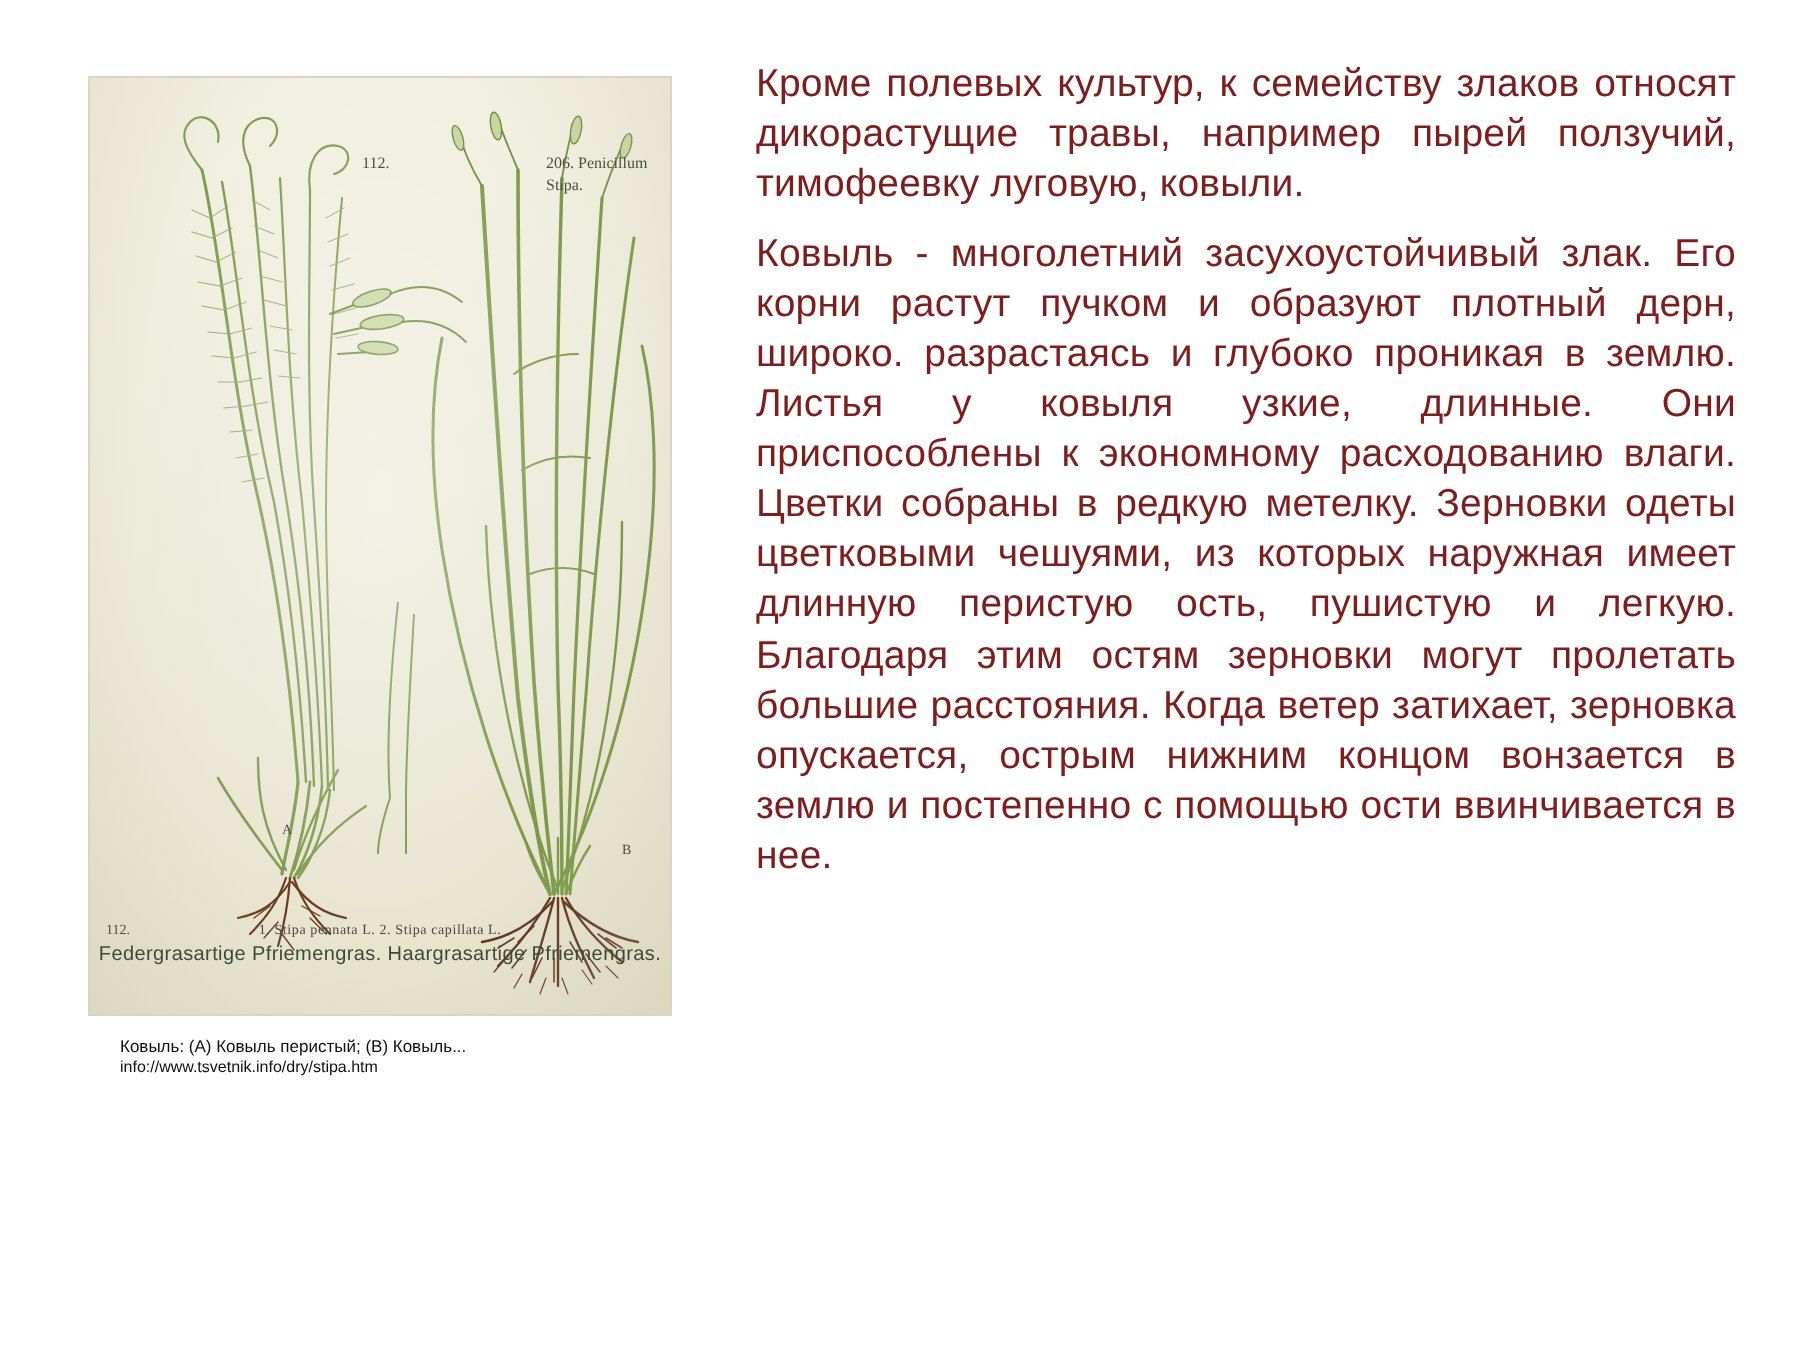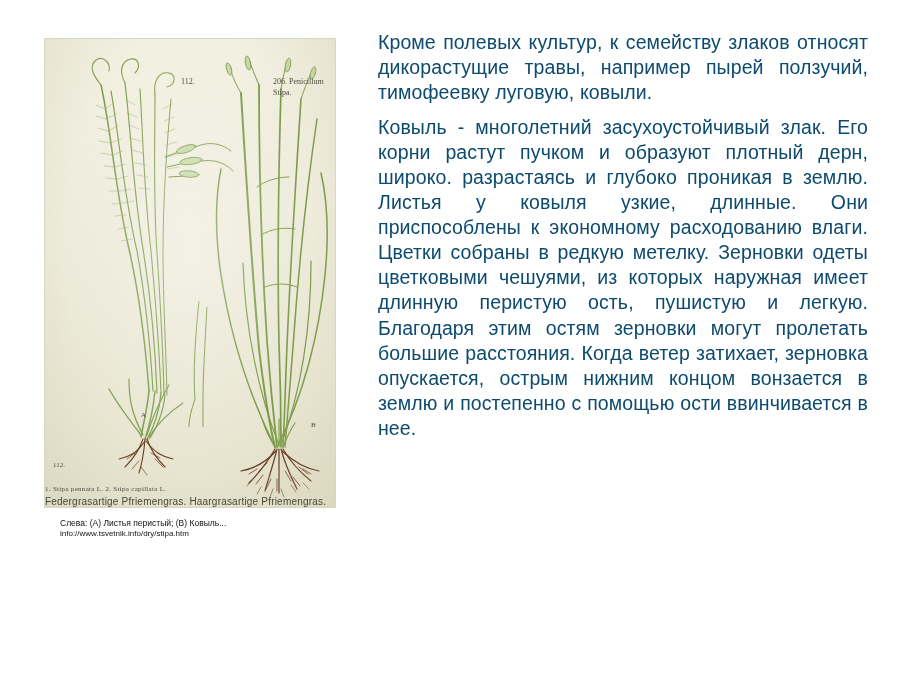--- a/index.html
+++ b/index.html
@@ -47,22 +47,22 @@
   }
   .plate svg {
     position: absolute;
     left: 0;
     top: 0;
   }
   .plate-caption-in {
     position: absolute;
     left: 0;
     right: 0;
-    bottom: 0;
-    text-align: left;
+    bottom: 24px;
+    text-align: center;
     font-family: "Liberation Serif", serif;
     font-size: 7px;
     color: #4a4a3c;
     letter-spacing: 0.3px;
   }
   .plate-caption-in .line2 {
     font-family: Liberation Sans, sans-serif;
     font-size: 10px;
     letter-spacing: 0.2px;
     margin-top: 3px;
@@ -128,21 +128,21 @@
   .text-col {
     position: absolute;
     left: 378px;
     top: 30px;
     width: 490px;
   }
   .text-col p {
     margin: 0 0 10px 0;
     font-size: 19.5px;
     line-height: 1.285;
-    color: #0c4a6e;
+    color: #7f1d1d;
     text-align: justify;
     text-justify: inter-word;
     letter-spacing: 0.1px;
   }
   .text-col p:last-child {
     margin-bottom: 16px;
   }
 </style>
 </head>
 <body>
@@ -283,21 +283,21 @@
       <div class="plate-mark-b">B</div>
       <div class="plate-bottom-left">112.</div>
 
       <div class="plate-caption-in">
         <div>1. Stipa pennata L.  2. Stipa capillata L.</div>
         <div class="line2">Federgrasartige Pfriemengras.   Haargrasartige Pfriemengras.</div>
       </div>
     </div>
 
     <div class="fig-caption">
-      <span>Слева: (А) Листья перистый; (В) Ковыль...</span>
+      <span>Ковыль: (А) Ковыль перистый; (В) Ковыль...</span>
       <span class="src">info://www.tsvetnik.info/dry/stipa.htm</span>
     </div>
   </div>
 
   <div class="text-col">
     <p>Кроме полевых культур, к семейству злаков относят дикорастущие травы, например пырей ползучий, тимофеевку луговую, ковыли.</p>
     <p>Ковыль - многолетний засухоустойчивый злак. Его корни растут пучком и образуют плотный дерн, широко. разрастаясь и глубоко проникая в землю. Листья у ковыля узкие, длинные. Они приспособлены к экономному расходованию влаги. Цветки собраны в редкую метелку. Зерновки одеты цветковыми чешуями, из которых наружная имеет длинную перистую ость, пушистую и легкую. Благодаря этим остям зерновки могут пролетать большие расстояния. Когда ветер затихает, зерновка опускается, острым нижним концом вонзается в землю и постепенно с помощью ости ввинчивается в нее.</p>
   </div>
 
 </div>

